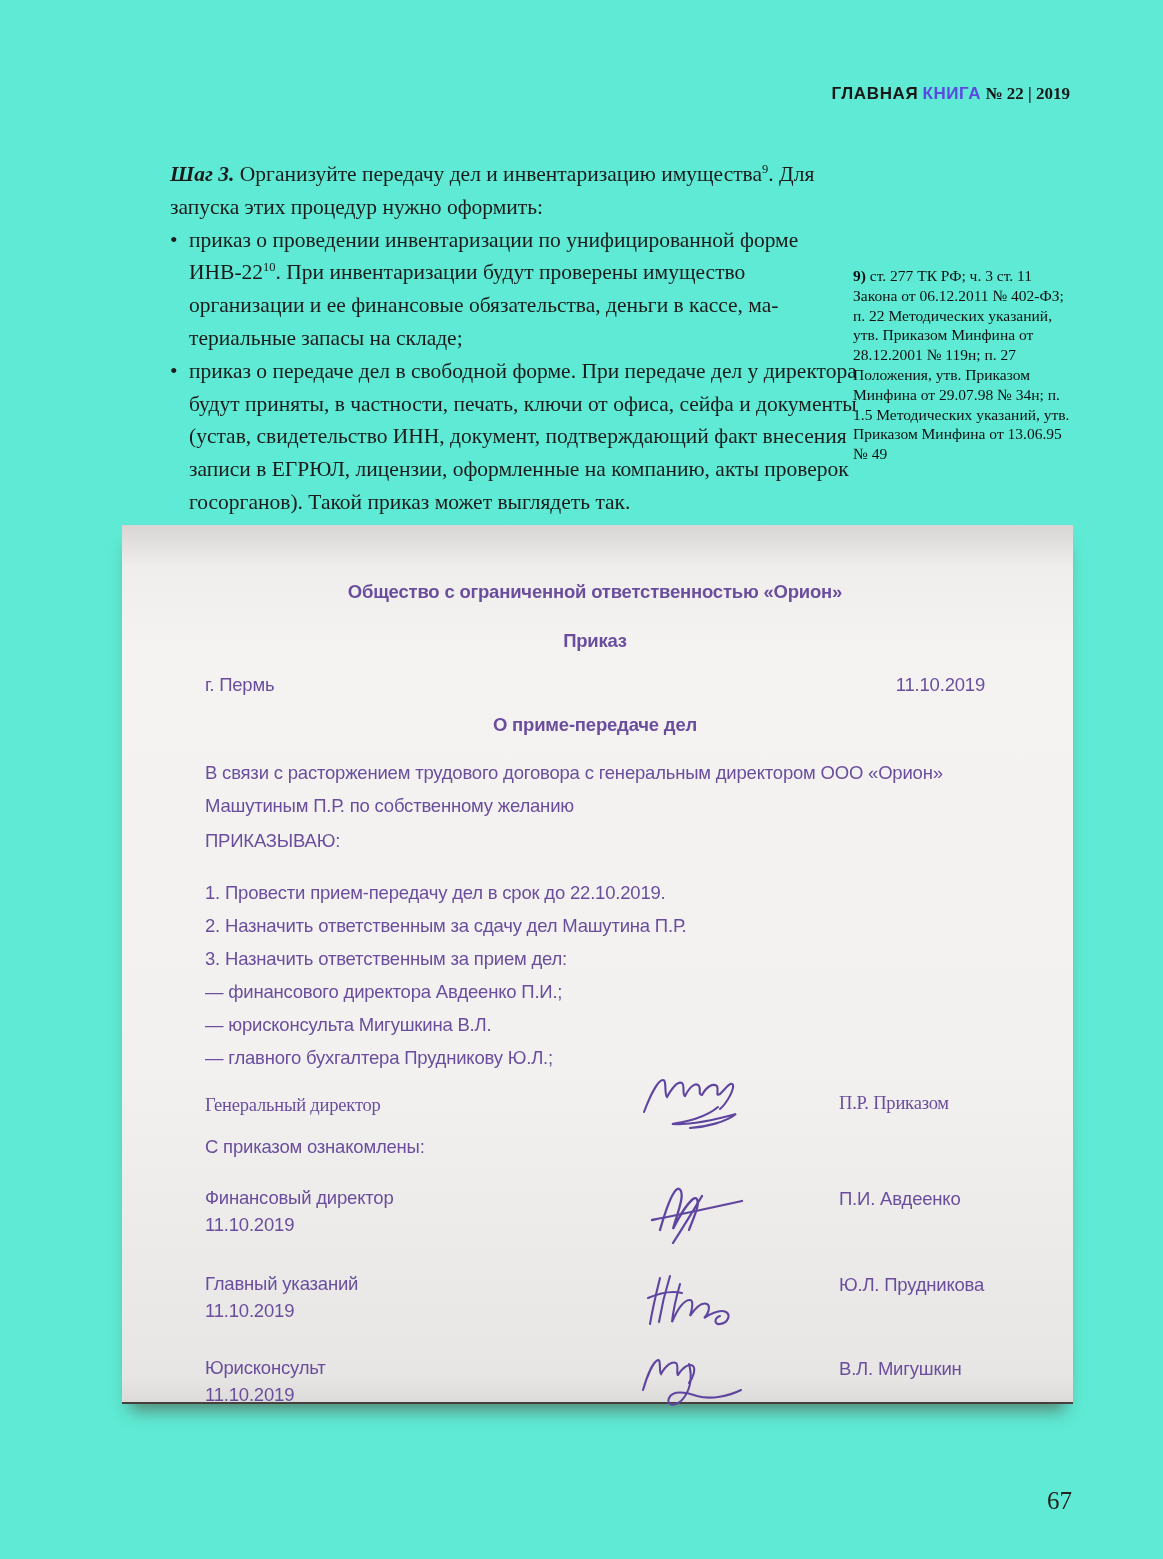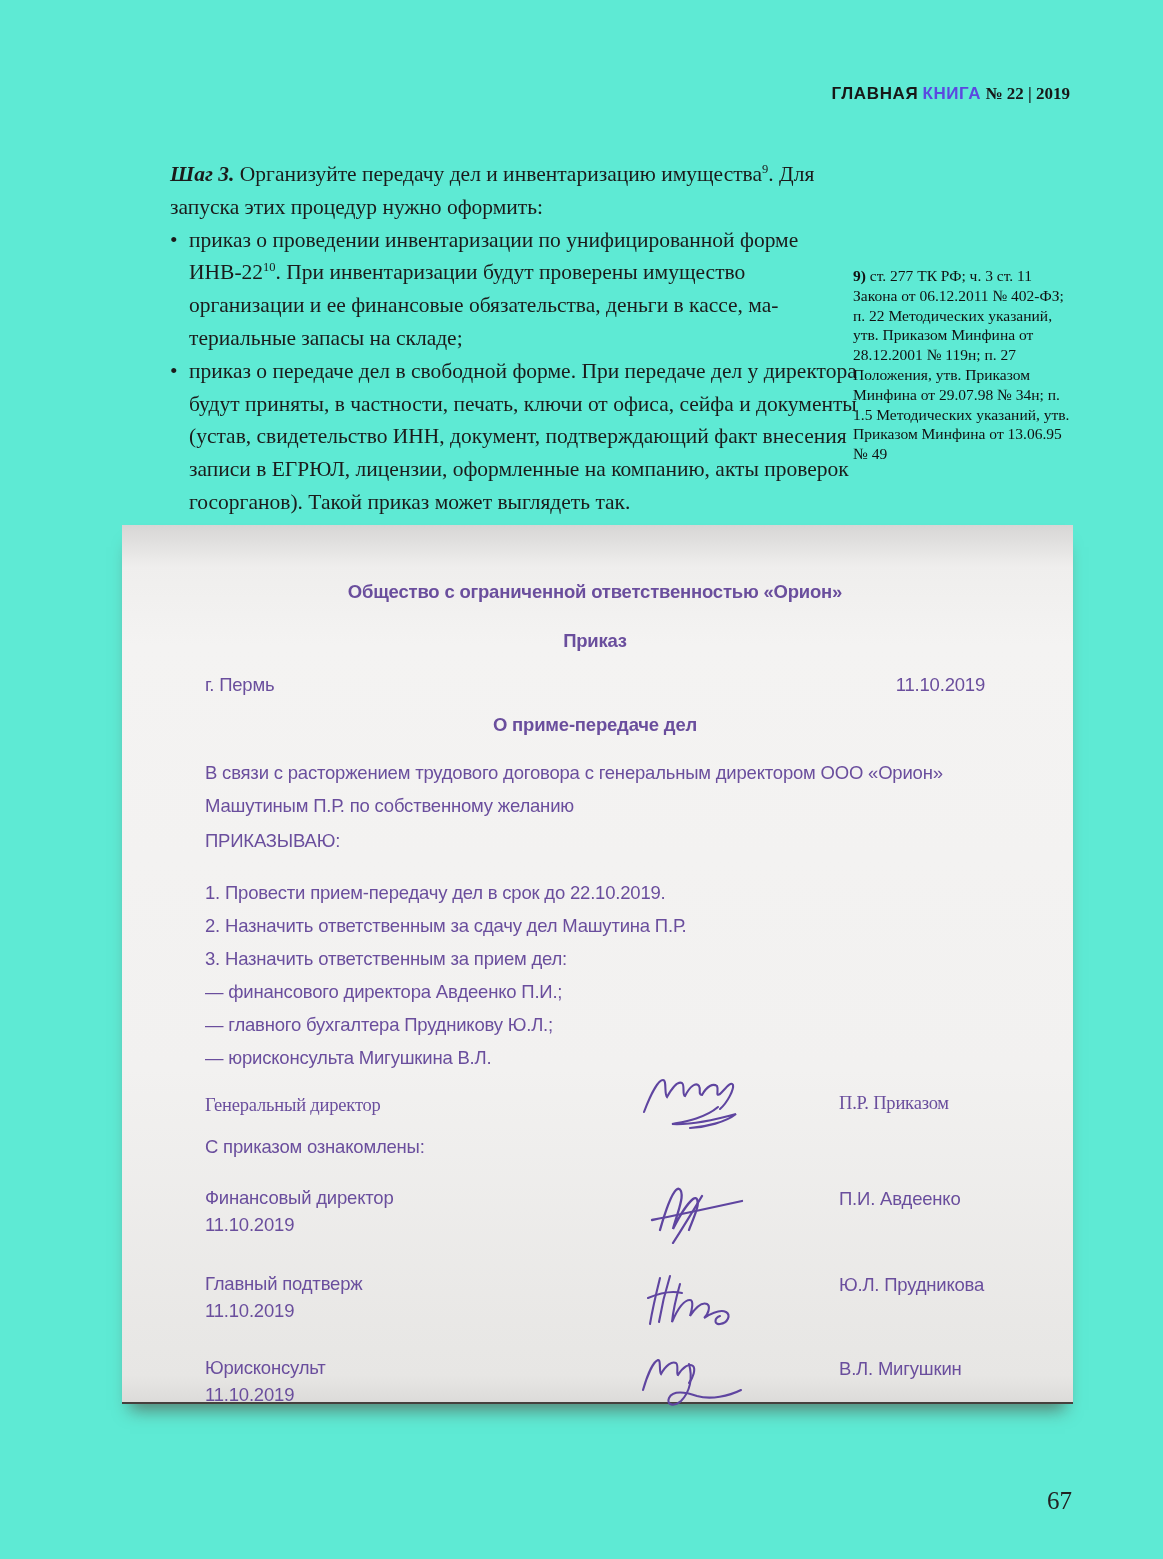--- a/index.html
+++ b/index.html
@@ -118,22 +118,22 @@
       <span>11.10.2019</span>
     </div>
     <p class="doc-subject">О приме-передаче дел</p>
     <p class="doc-preamble">В связи с расторжением трудового договора с генеральным директором ООО «Орион» Машу­тиным П.Р. по собственному желанию</p>
     <p class="doc-resolution">ПРИКАЗЫВАЮ:</p>
     <div class="doc-items">
       <div>1. Провести прием-передачу дел в срок до 22.10.2019.</div>
       <div>2. Назначить ответственным за сдачу дел Машутина П.Р.</div>
       <div>3. Назначить ответственным за прием дел:</div>
       <div>— финансового директора Авдеенко П.И.;</div>
+      <div>— юрисконсульта Мигушкина В.Л.</div>
       <div>— главного бухгалтера Прудникову Ю.Л.;</div>
-      <div>— юрисконсульта Мигушкина В.Л.</div>
     </div>
 
     <div class="sig-row first">
       <div class="sig-left" style="padding-top:18px;">Генеральный директор</div>
       <div class="sig-mid">
         <svg class="sig-svg" width="120" height="58" viewBox="0 0 120 58">
           <g fill="none" stroke="#5f45a0" stroke-width="2.1" stroke-linecap="round">
             <path d="M6 38 C12 22 20 6 25 6 C29 6 26 20 29 23 C34 14 40 7 44 9 C47 11 44 21 47 22 C52 12 58 8 61 12 C63 15 60 21 64 21 C69 12 75 9 79 12 C81 16 77 23 82 20 C88 14 93 7 95 11 C96 15 90 28 82 35"></path>
             <path d="M80 33 C66 45 44 48 34 50 C52 51 80 45 98 40 C88 48 68 53 52 54"></path>
           </g>
@@ -156,21 +156,21 @@
             <path d="M14 36 C40 31 72 24 104 17"></path>
             <path d="M64 12 C55 27 44 45 35 59"></path>
           </g>
         </svg>
       </div>
       <div class="sig-right">П.И. Авдеенко</div>
     </div>
 
     <div class="sig-row m">
       <div class="sig-left">
-        <div>Главный подтверж</div>
+        <div>Главный указаний</div>
         <div>11.10.2019</div>
       </div>
       <div class="sig-mid">
         <svg class="sig-svg" width="120" height="58" viewBox="0 0 120 58">
           <g fill="none" stroke="#5f45a0" stroke-width="2.1" stroke-linecap="round">
             <path d="M22 8 C18 24 14 42 12 54"></path>
             <path d="M32 6 C27 22 23 40 21 52"></path>
             <path d="M10 28 C24 22 36 21 44 23"></path>
             <path d="M42 14 C38 28 35 42 34 52 C40 38 46 30 52 30 C56 30 54 40 52 46 C58 37 64 32 69 34 C73 36 70 45 66 48 C74 43 82 39 88 42 C93 45 90 53 82 54 C76 55 76 48 82 46"></path>
           </g>

